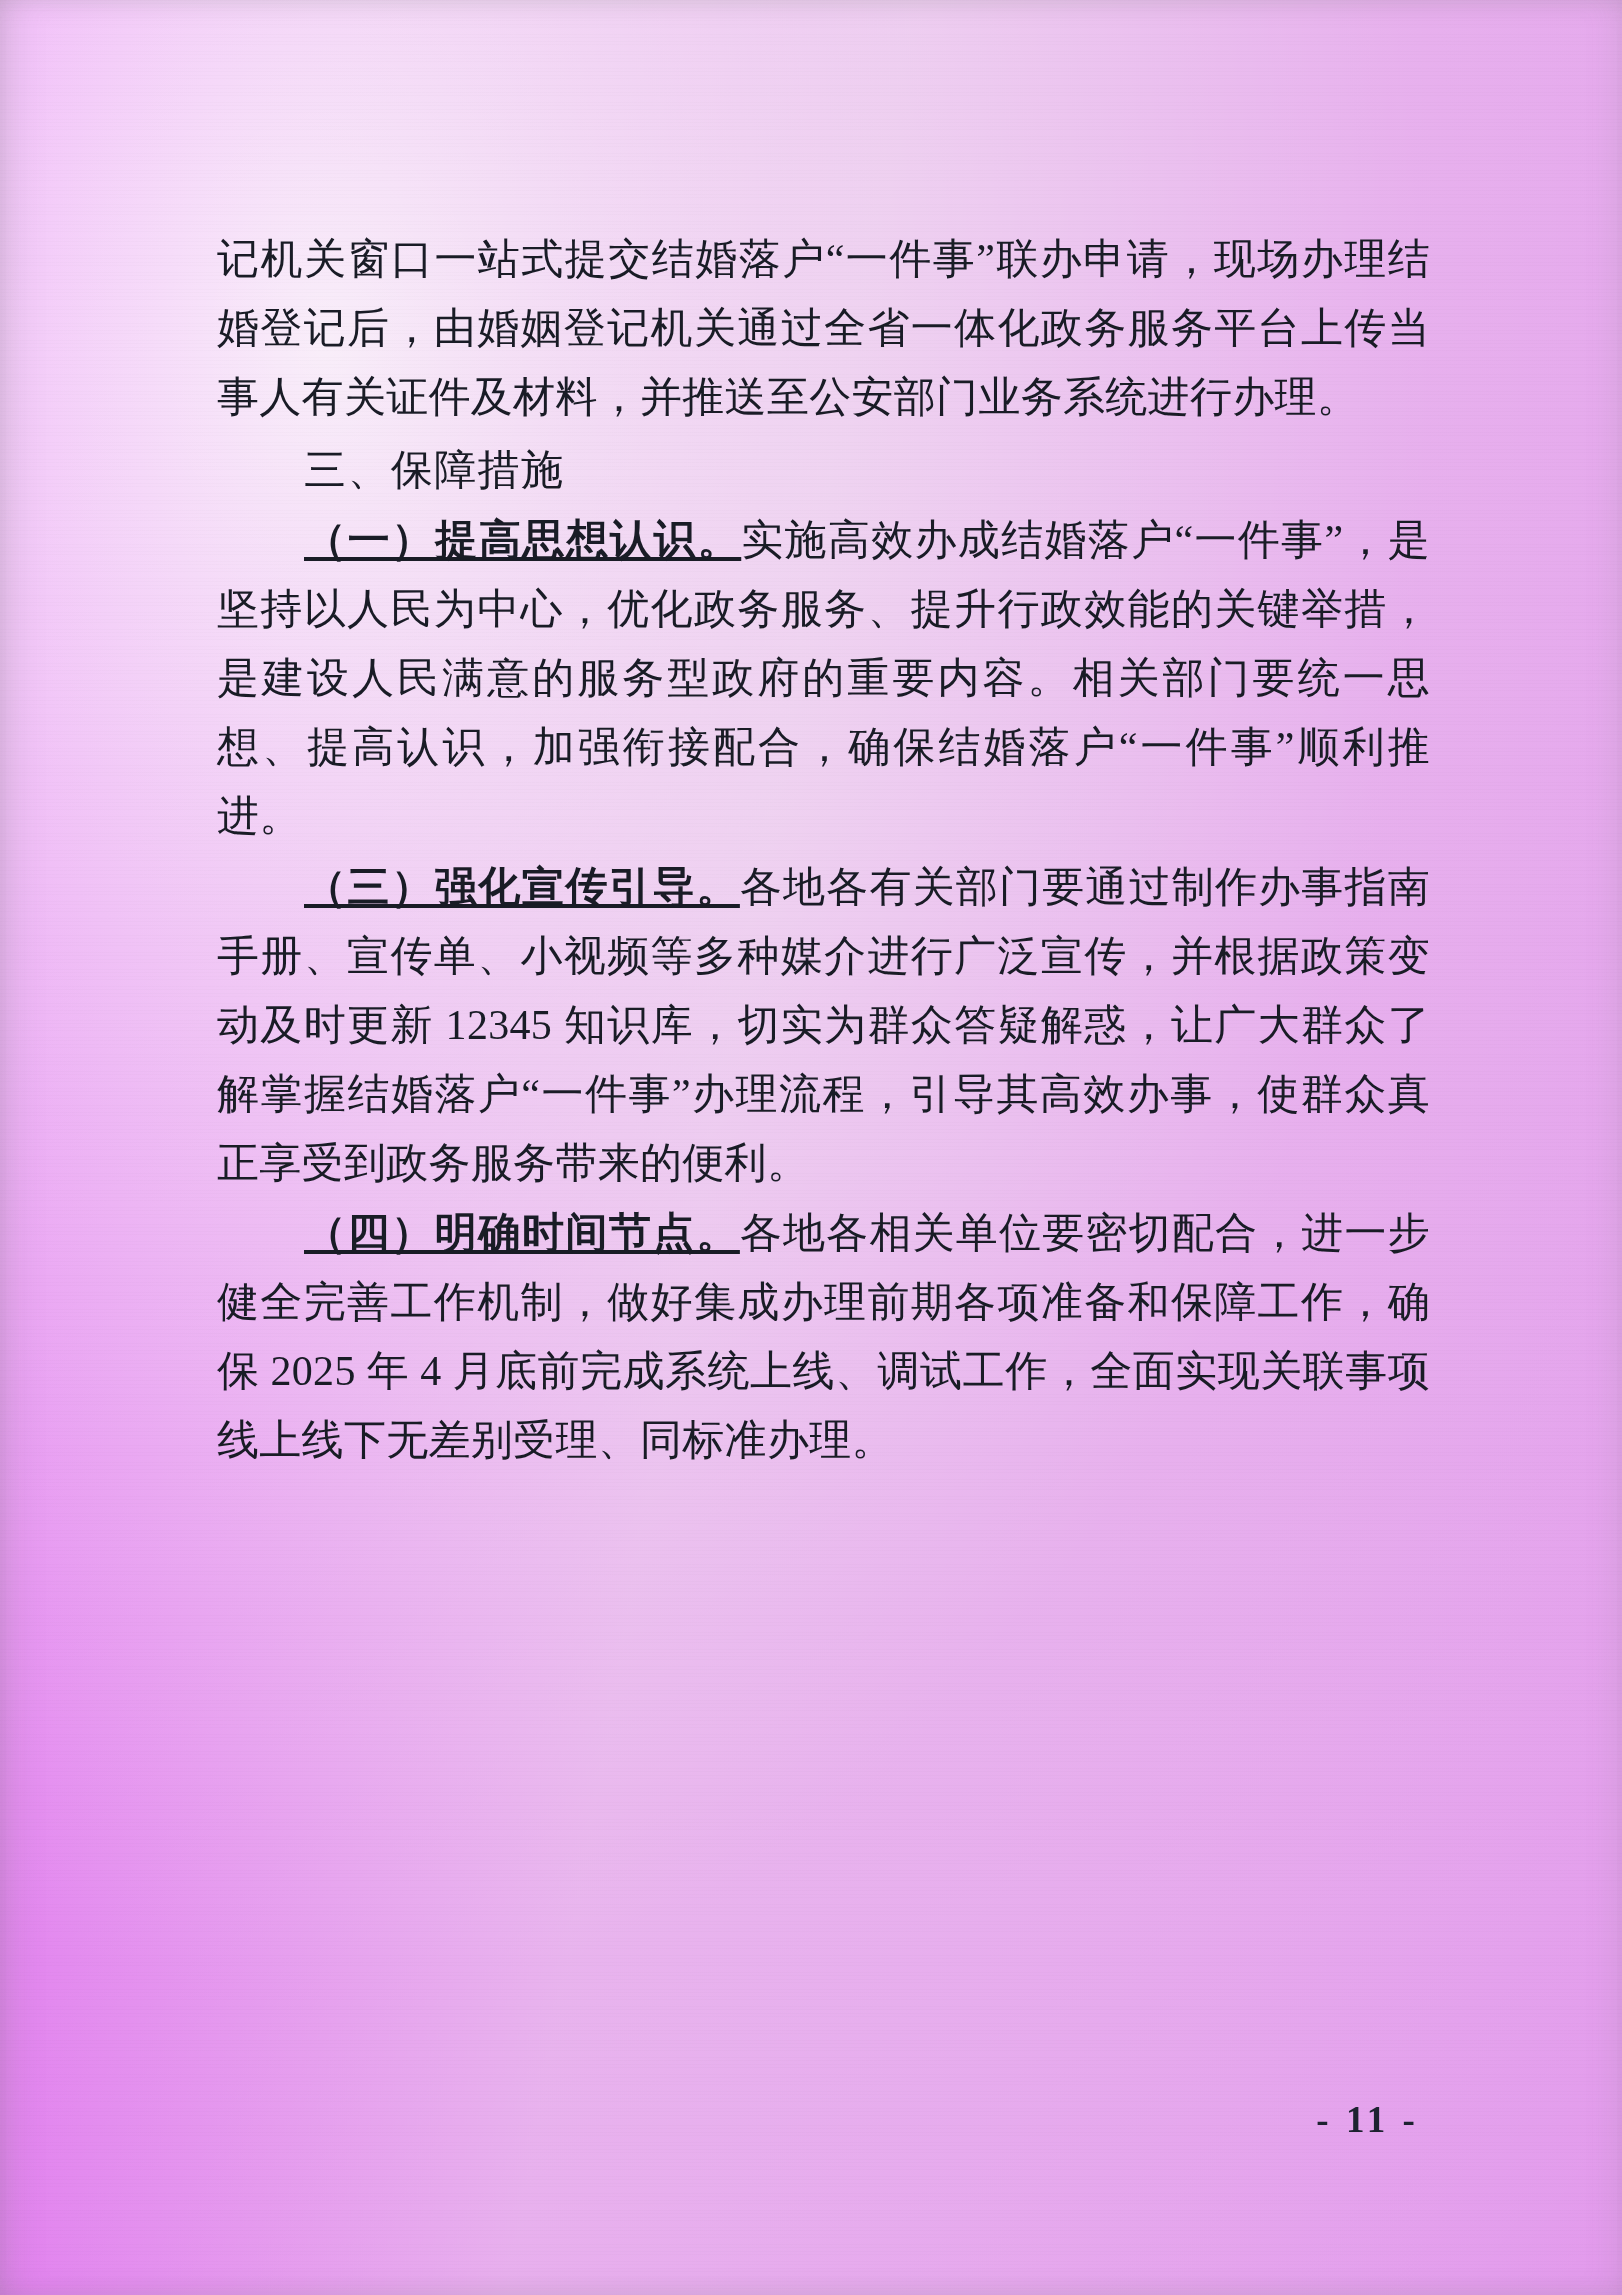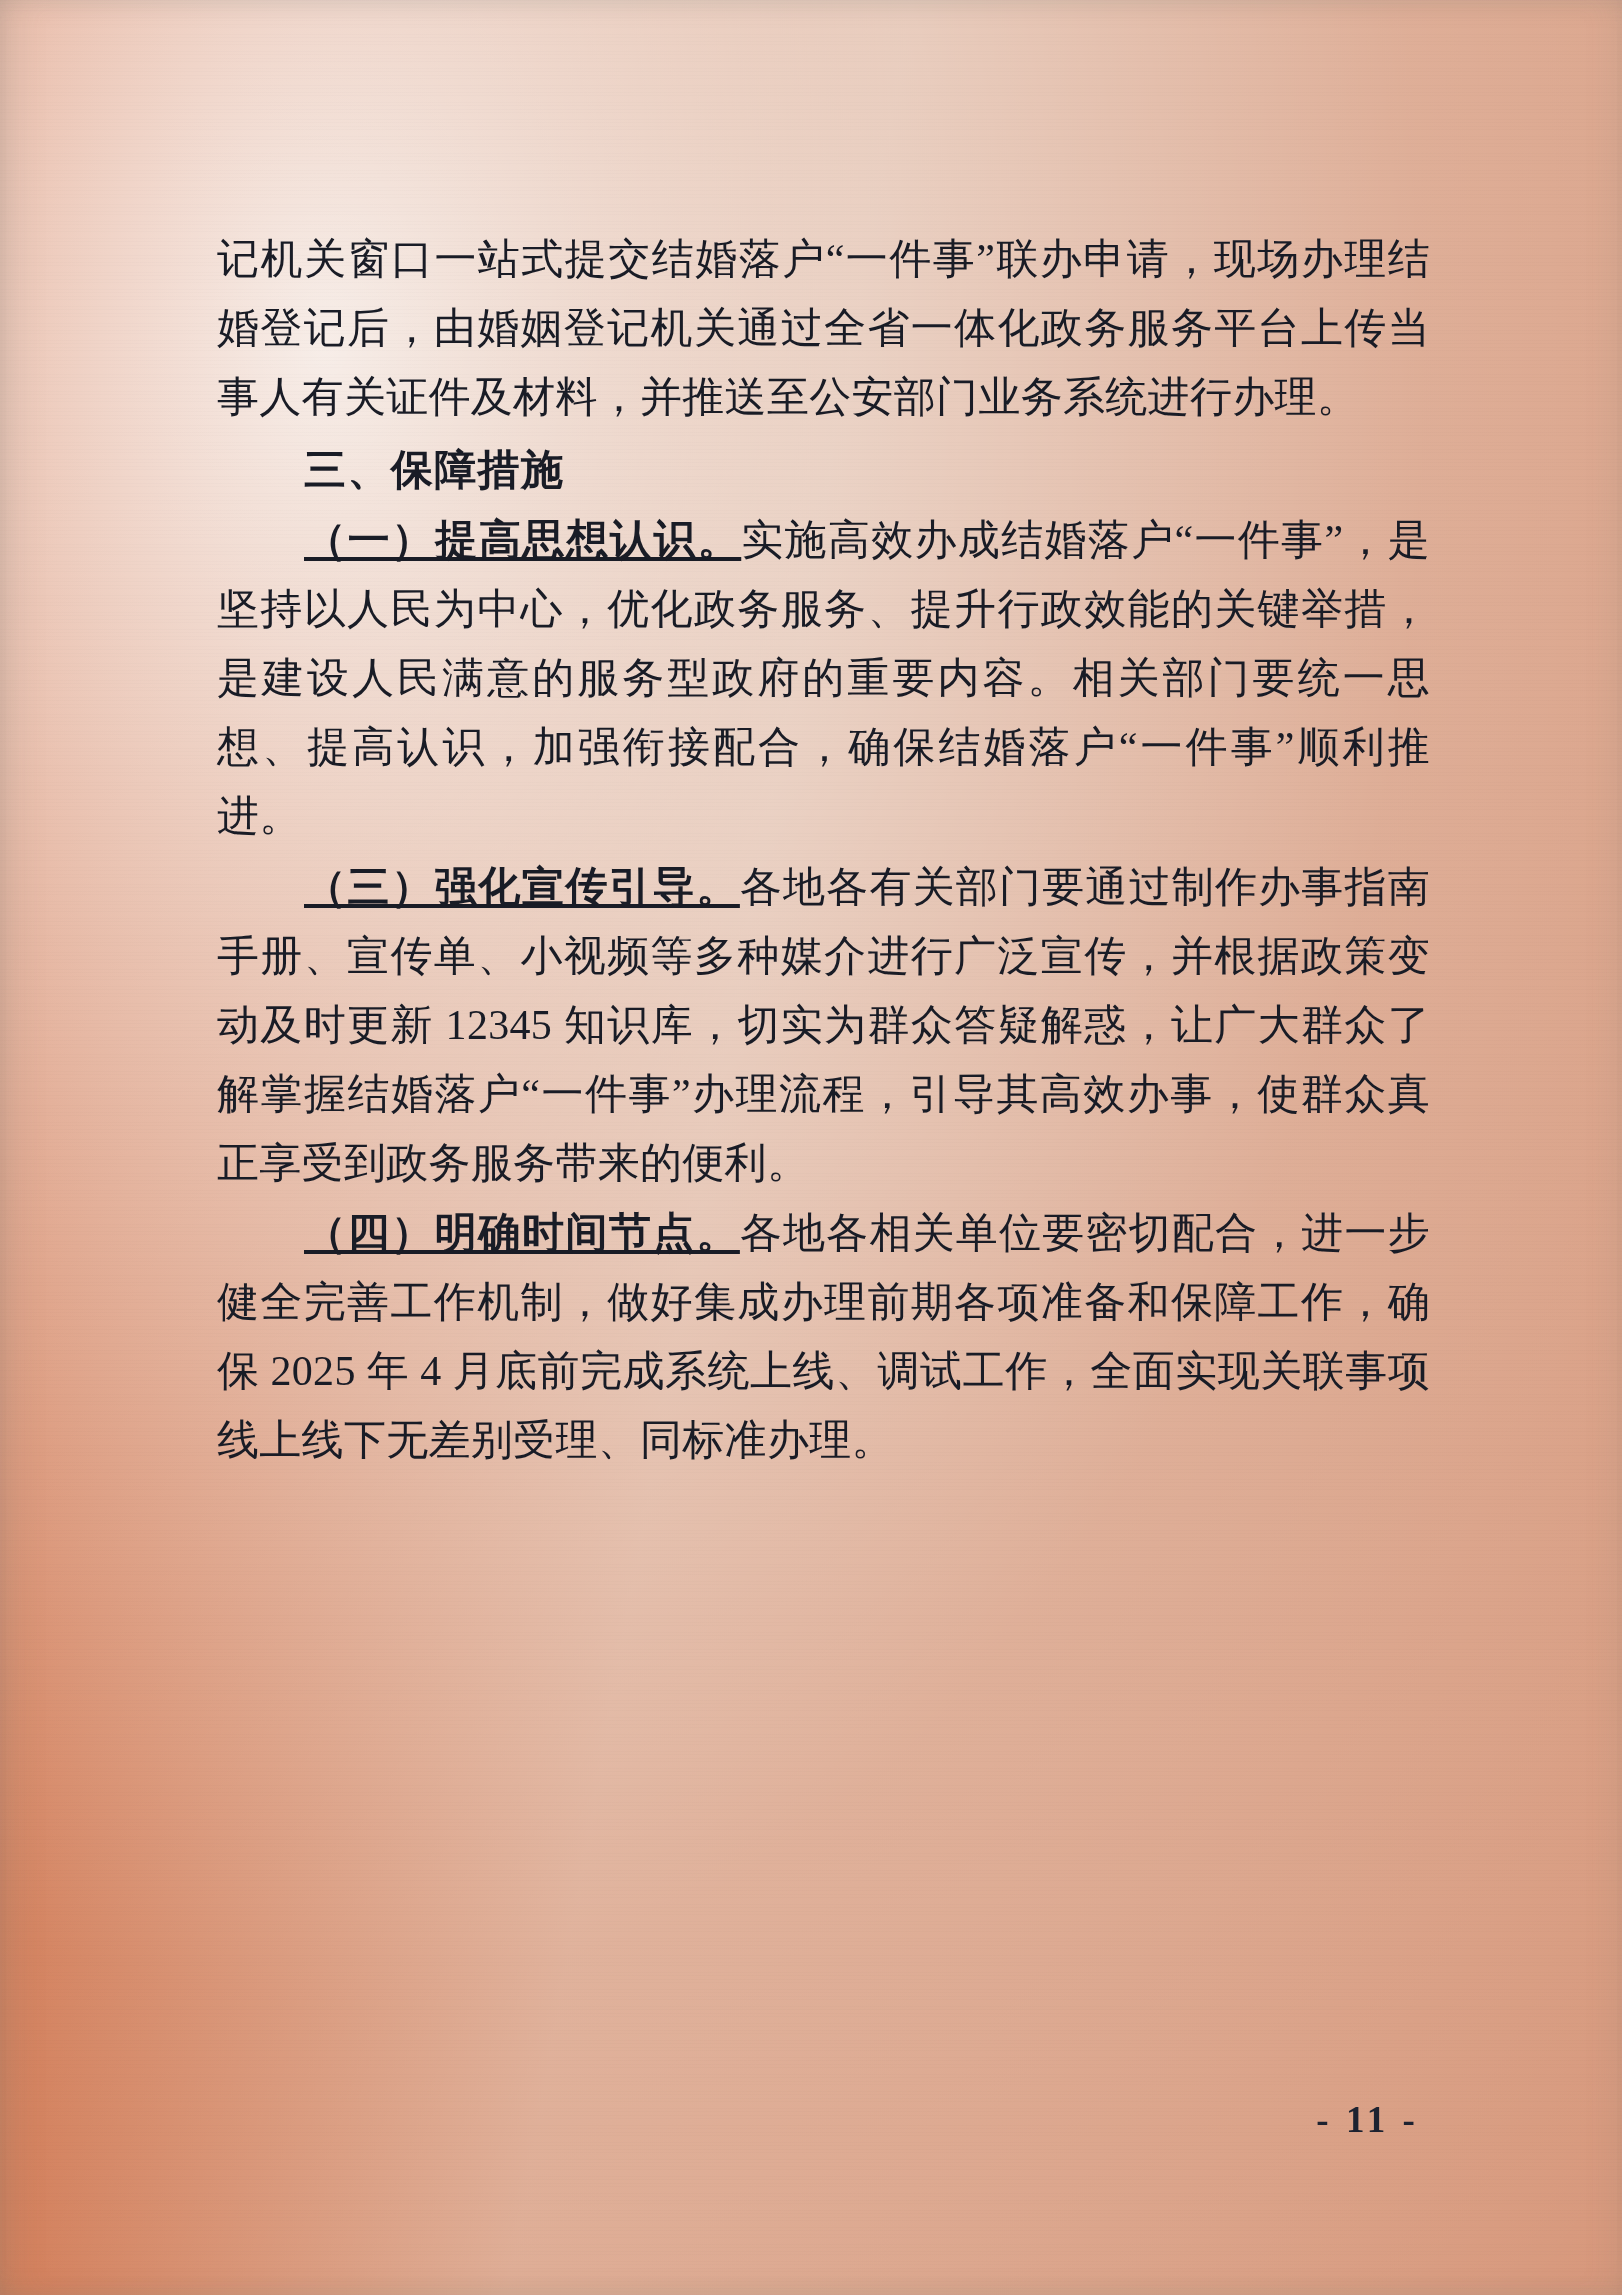--- a/index.html
+++ b/index.html
@@ -7,21 +7,21 @@
     padding: 0;
     background: #ffffff;
   }
   body {
     font-family: "Liberation Serif", "DejaVu Serif", serif;
   }
   .page {
     position: relative;
     width: 1623px;
     height: 2295px;
-    background: #c2410c;
+    background: #d946ef;
     overflow: hidden;
   }
   
   .paper-tint {
     position: absolute;
     inset: 0;
     background:
       linear-gradient(100deg, rgba(246,246,242,0.0) 0%, rgba(240,241,236,0.55) 45%, rgba(236,238,234,0.5) 100%),
       radial-gradient(ellipse at 20% 15%, rgba(255,255,255,0.9) 0%, rgba(248,248,244,0.2) 60%, rgba(238,239,234,0.0) 100%);
     pointer-events: none;
@@ -62,21 +62,21 @@
   .para {
     margin: 0 0 1.4px 0;
     text-indent: 0;
   }
   .para.indent {
     text-indent: 87px;
   }
   .heading {
     margin: 4.1px 0 1.4px 0;
     text-indent: 87px;
-    font-weight: 700;
+    font-weight: 400;
     letter-spacing: 1.4px;
   }
   .lead {
     font-weight: 700;
     letter-spacing: 0.7px;
     text-decoration: underline;
   }
   .page-number {
     position: absolute;
     right: 204px;

